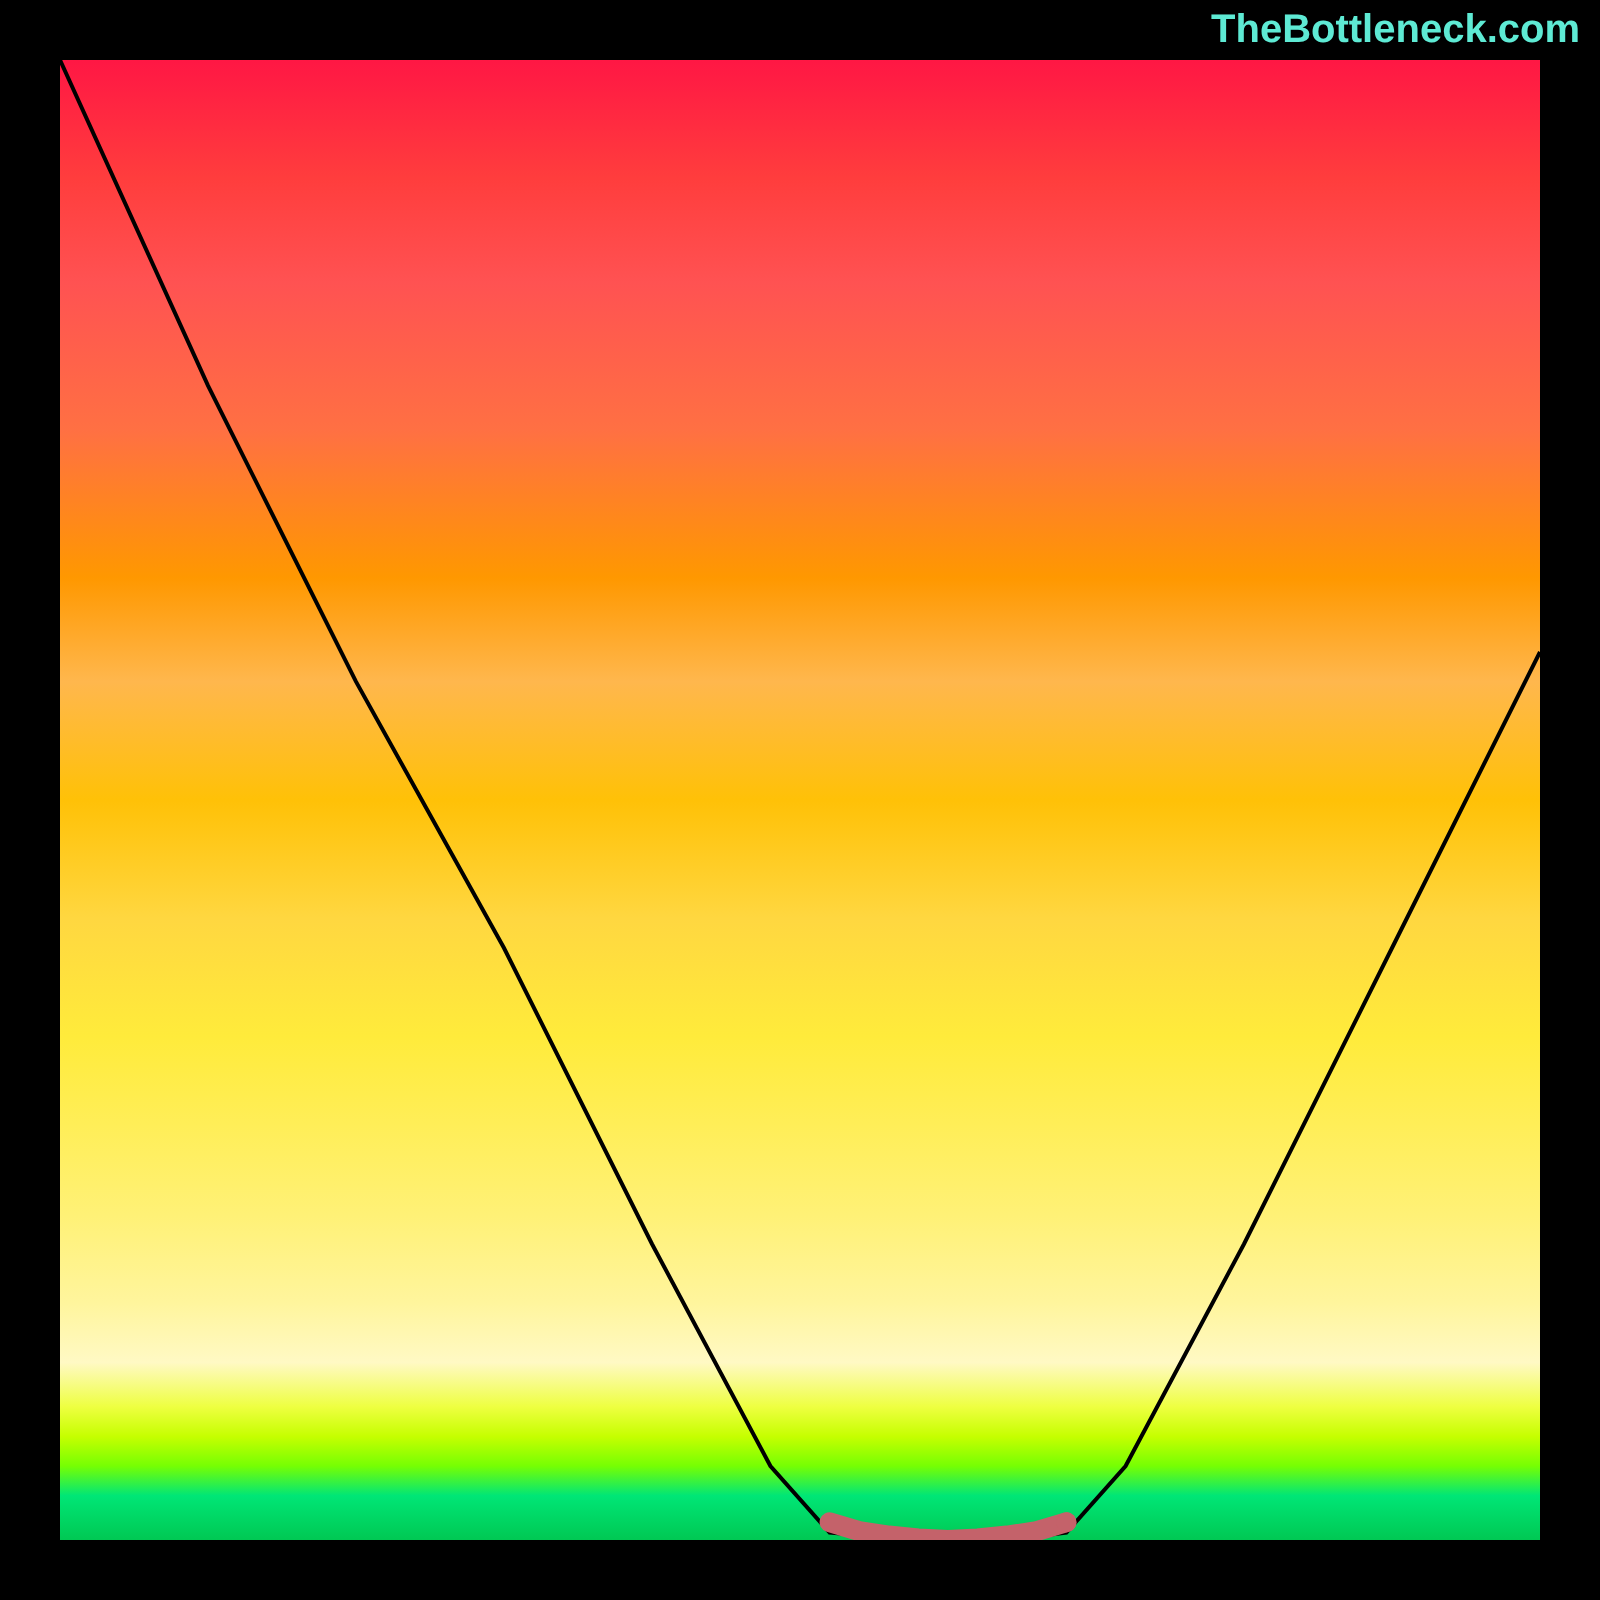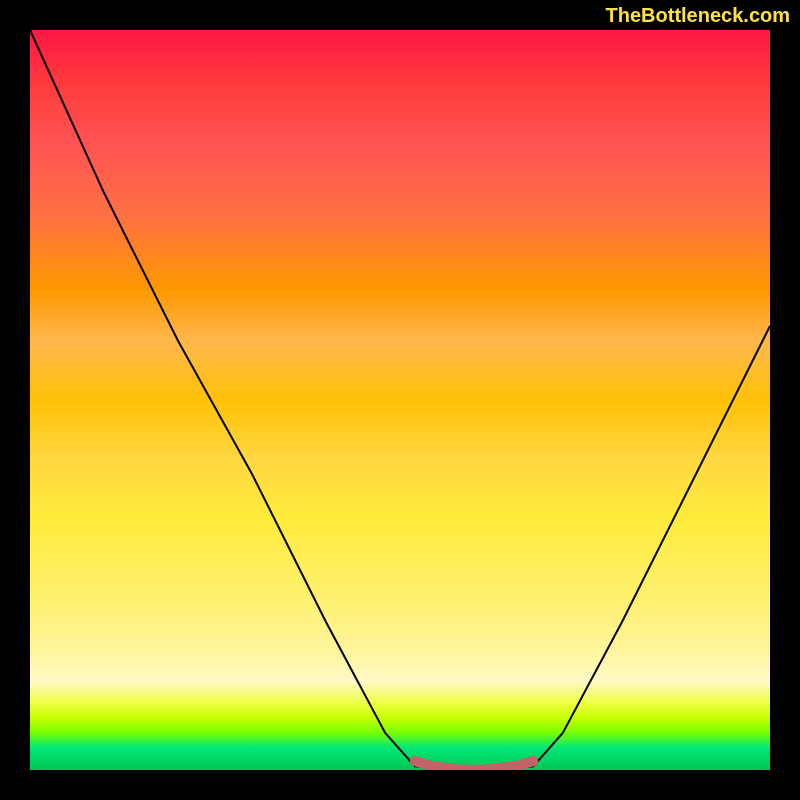--- a/index.html
+++ b/index.html
@@ -8,21 +8,21 @@
     width: 800px;
     height: 800px;
     background: #000;
     position: relative;
     font-family: Arial, sans-serif;
   }
   .watermark {
     position: absolute;
     top: 4px;
     right: 10px;
-    color: #fde047;
+    color: #5eead4;
     font-size: 20px;
     font-weight: bold;
     z-index: 10;
   }
   .plot-area {
     position: absolute;
     left: 30px;
     top: 30px;
     width: 740px;
     height: 740px;

